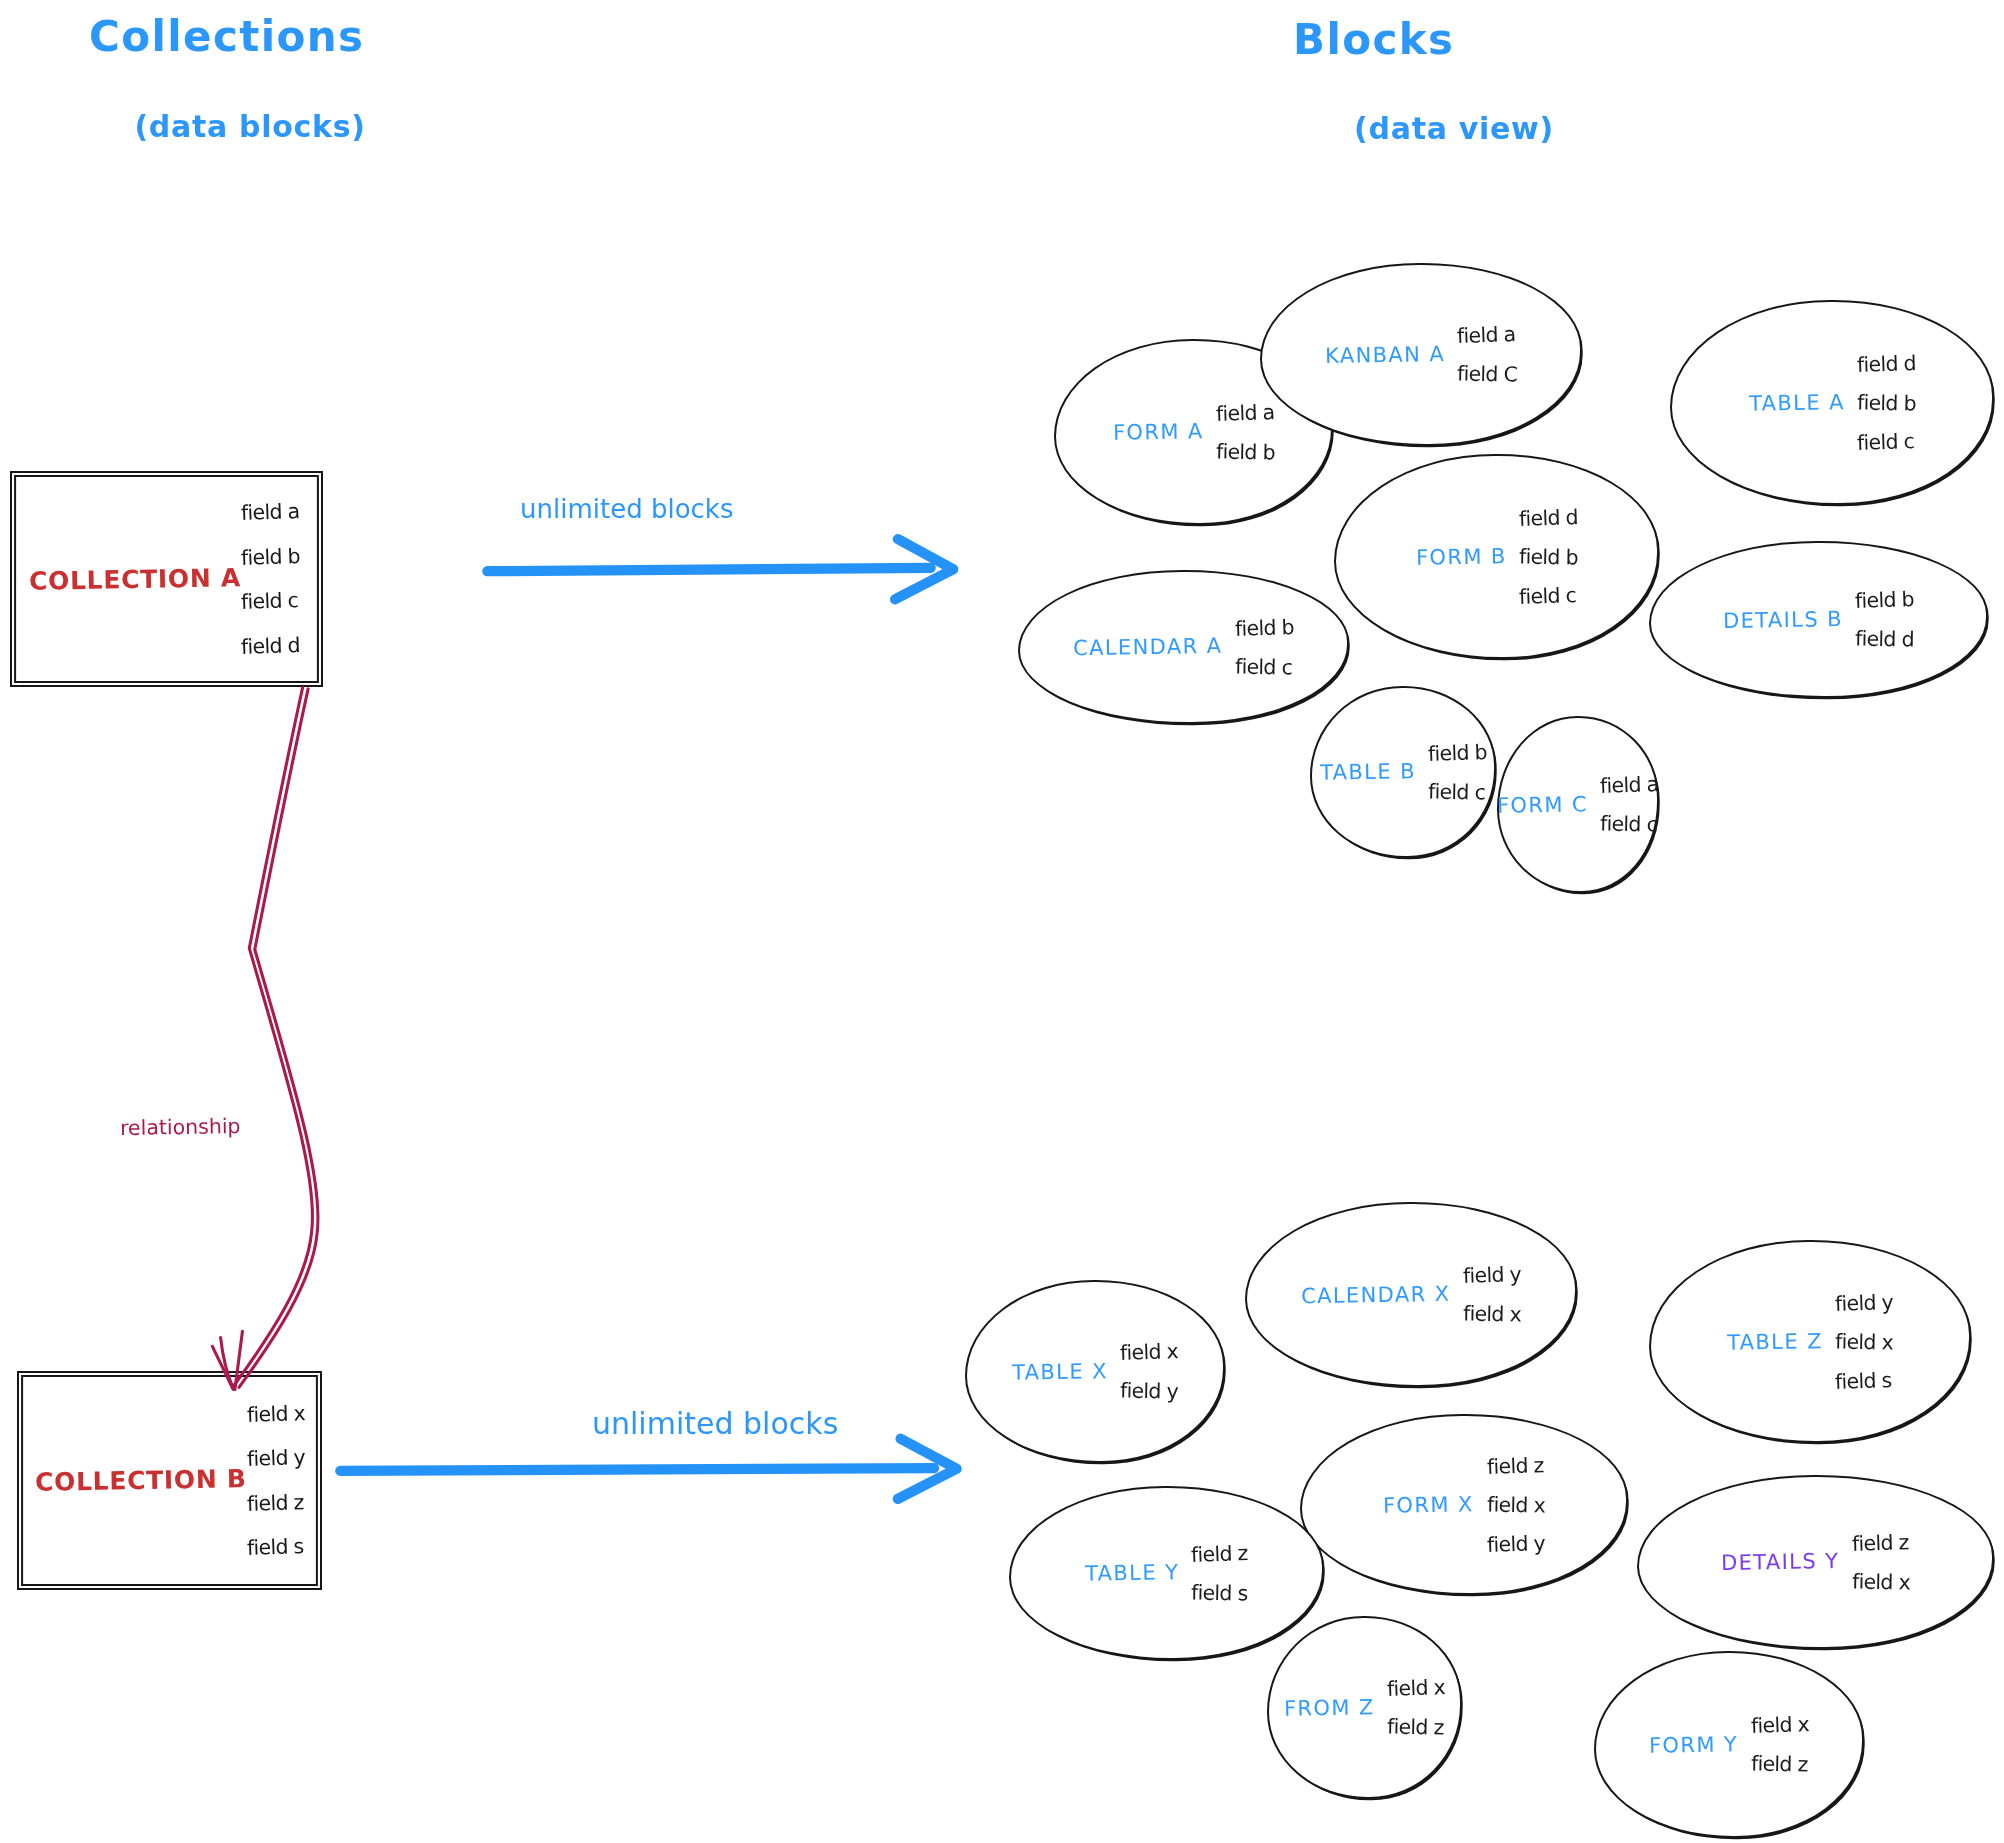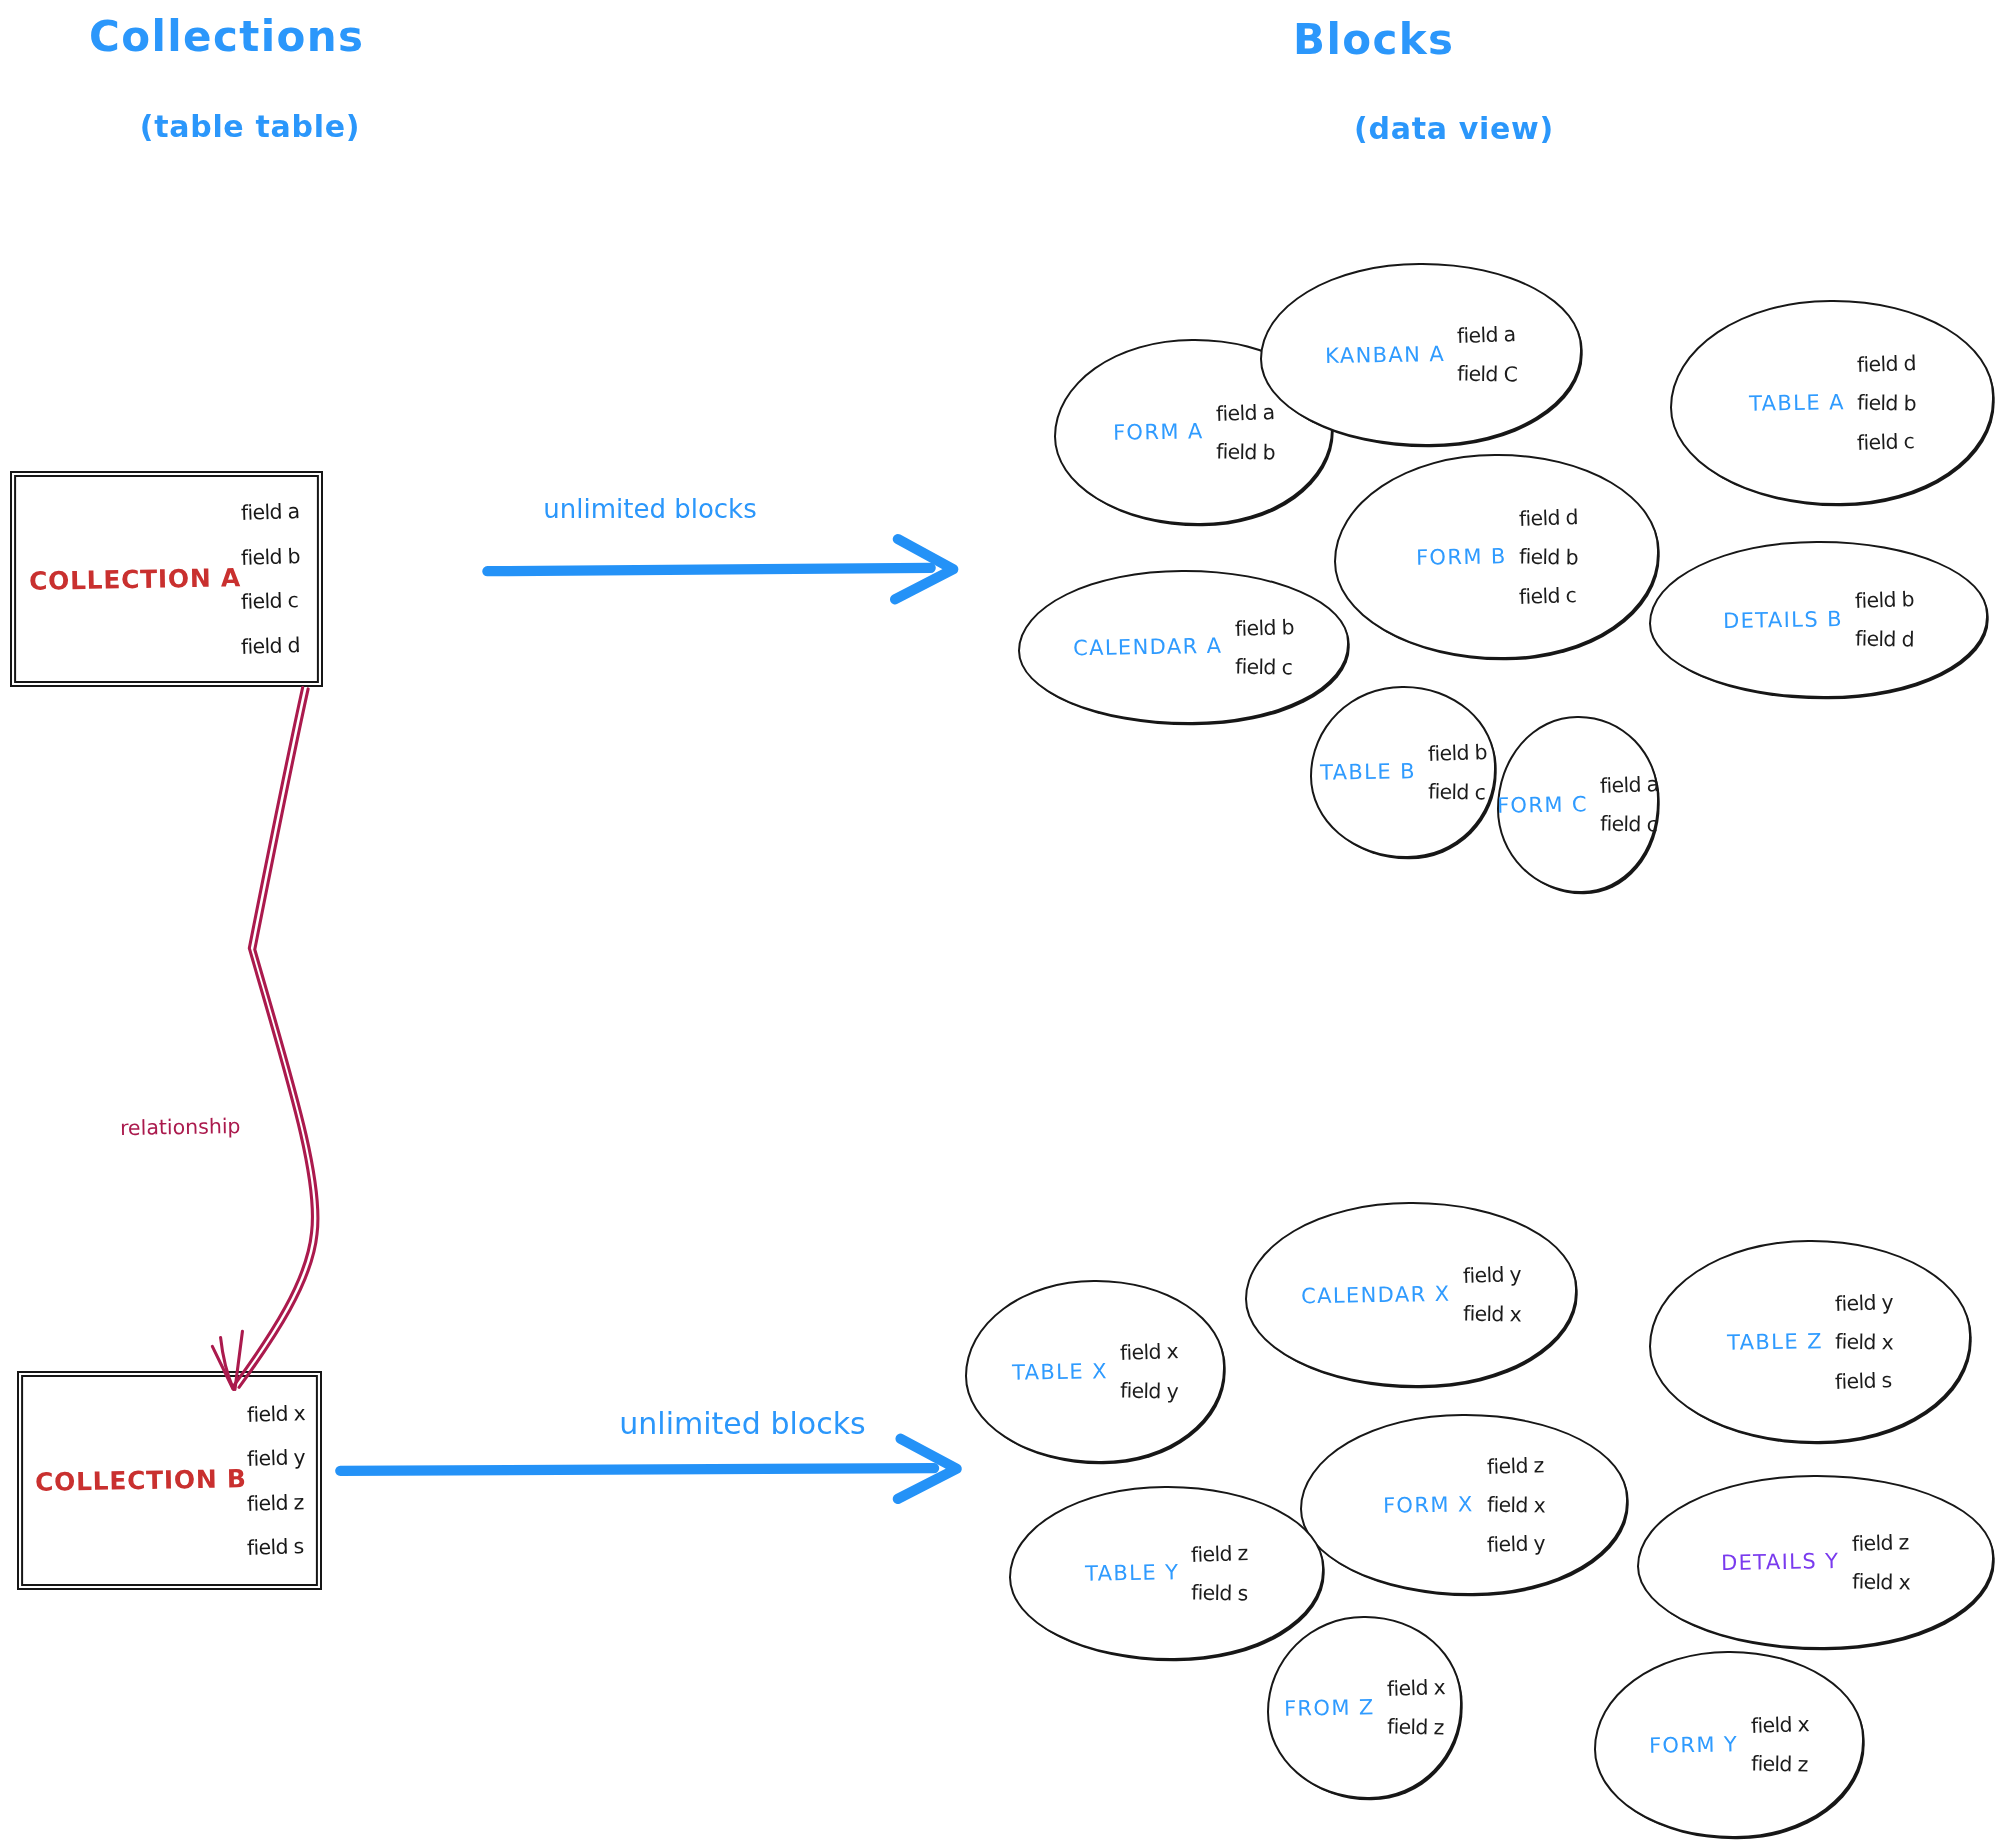--- a/index.html
+++ b/index.html
@@ -23,28 +23,28 @@
     border-radius:50% 50% 48% 52% / 53% 47% 52% 48%;
     box-shadow: 2.1px 2.7px 0 -1.4px #171717;
     display:flex;align-items:center;justify-content:center;gap:12.3px;
     box-sizing:border-box;white-space:nowrap;
   }
   .blabel{font-size:21px;color:#2f9bff;letter-spacing:1.4px;transform:rotate(-1deg)}
   .blabel.purple{color:#7a3bee}
   .bfields{display:flex;flex-direction:column;gap:15px;font-size:20.5px;letter-spacing:-0.7px;color:#1c1c1c}
   .bfields span:nth-child(odd){transform:rotate(-2deg)}
   .bfields span:nth-child(even){transform:rotate(1deg)}
-  .arrow-label{color:#2b97fb;text-align:center;white-space:nowrap}
+  .arrow-label{color:#2b97fb;text-align:left;white-space:nowrap}
   .rel-label{color:#ab1a4d;font-size:20.5px;white-space:nowrap;transform:rotate(-1deg)}
 </style>
 </head>
 <body>
 
 <div class="abs col-title" style="left:89px;top:12.3px;width:322px">Collections</div>
-<div class="abs col-sub" style="left:89px;top:109px;width:322px">(table table)</div>
+<div class="abs col-sub" style="left:89px;top:109px;width:322px">(data blocks)</div>
 <div class="abs col-title" style="left:1293px;top:15px;width:322px">Blocks</div>
 <div class="abs col-sub" style="left:1293px;top:111px;width:322px">(data view)</div>
 
 <div class="abs colbox" style="left:10.3px;top:471px;width:313px;height:216px">
   <span class="colname">COLLECTION A</span>
   <div class="colfields">
     <span>field a</span>
     <span>field b</span>
     <span>field c</span>
     <span>field d</span>

